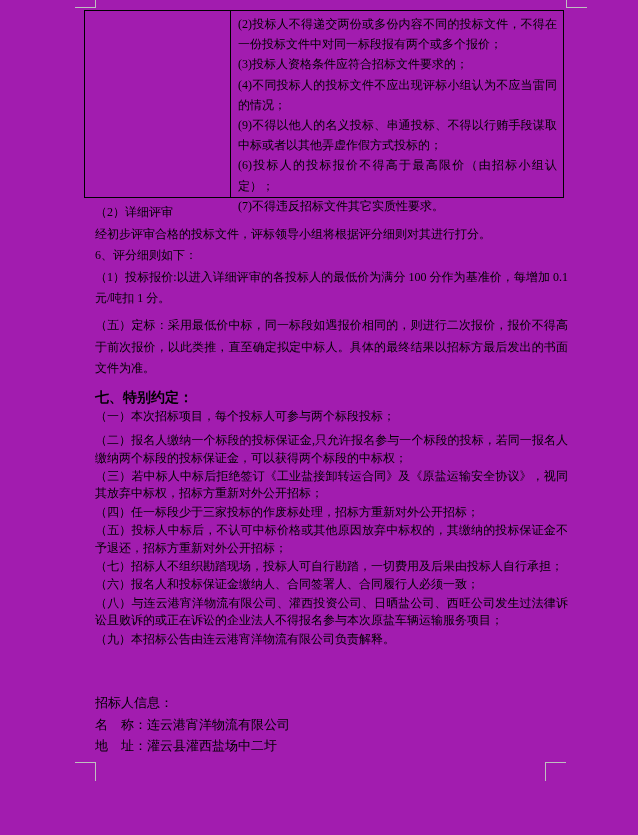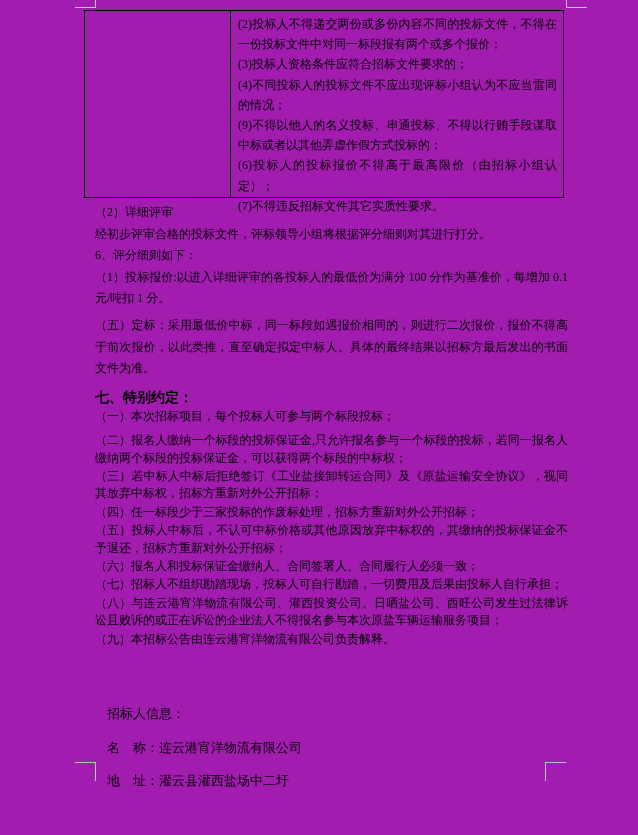--- a/index.html
+++ b/index.html
@@ -68,21 +68,21 @@
   .special p.gap-after { margin-bottom:7px; }
 
   
   .footer-block {
     position:absolute;
     left:95px; top:692px;
     width:473px;
     font-size:13px;
     line-height:21.5px;
   }
-  .footer-block div { margin:12px;font-family:Liberation Mono, monospace; }
+  .footer-block div { margin:0; }
 </style>
 </head>
 <body>
 
 <div class="page">
 
   <div class="mark mark-tl"></div>
   <div class="mark mark-tr"></div>
   <div class="mark mark-bl"></div>
   <div class="mark mark-br"></div>
@@ -109,22 +109,22 @@
     </div>
 
     <p class="h-special">七、特别约定：</p>
 
     <div class="special">
       <p class="gap-after">（一）本次招标项目，每个投标人可参与两个标段投标；</p>
       <p>（二）报名人缴纳一个标段的投标保证金,只允许报名参与一个标段的投标，若同一报名人缴纳两个标段的投标保证金，可以获得两个标段的中标权；</p>
       <p>（三）若中标人中标后拒绝签订《工业盐接卸转运合同》及《原盐运输安全协议》，视同其放弃中标权，招标方重新对外公开招标；</p>
       <p>（四）任一标段少于三家投标的作废标处理，招标方重新对外公开招标；</p>
       <p>（五）投标人中标后，不认可中标价格或其他原因放弃中标权的，其缴纳的投标保证金不予退还，招标方重新对外公开招标；</p>
+      <p>（七）招标人不组织勘踏现场，投标人可自行勘踏，一切费用及后果由投标人自行承担；</p>
       <p>（六）报名人和投标保证金缴纳人、合同签署人、合同履行人必须一致；</p>
-      <p>（七）招标人不组织勘踏现场，投标人可自行勘踏，一切费用及后果由投标人自行承担；</p>
       <p>（八）与连云港宵洋物流有限公司、灌西投资公司、日晒盐公司、西旺公司发生过法律诉讼且败诉的或正在诉讼的企业法人不得报名参与本次原盐车辆运输服务项目；</p>
       <p>（九）本招标公告由连云港宵洋物流有限公司负责解释。</p>
     </div>
   </div>
 
   <div class="footer-block">
     <div>招标人信息：</div>
     <div>名　称：连云港宵洋物流有限公司</div>
     <div>地　址：灌云县灌西盐场中二圩</div>
   </div>

